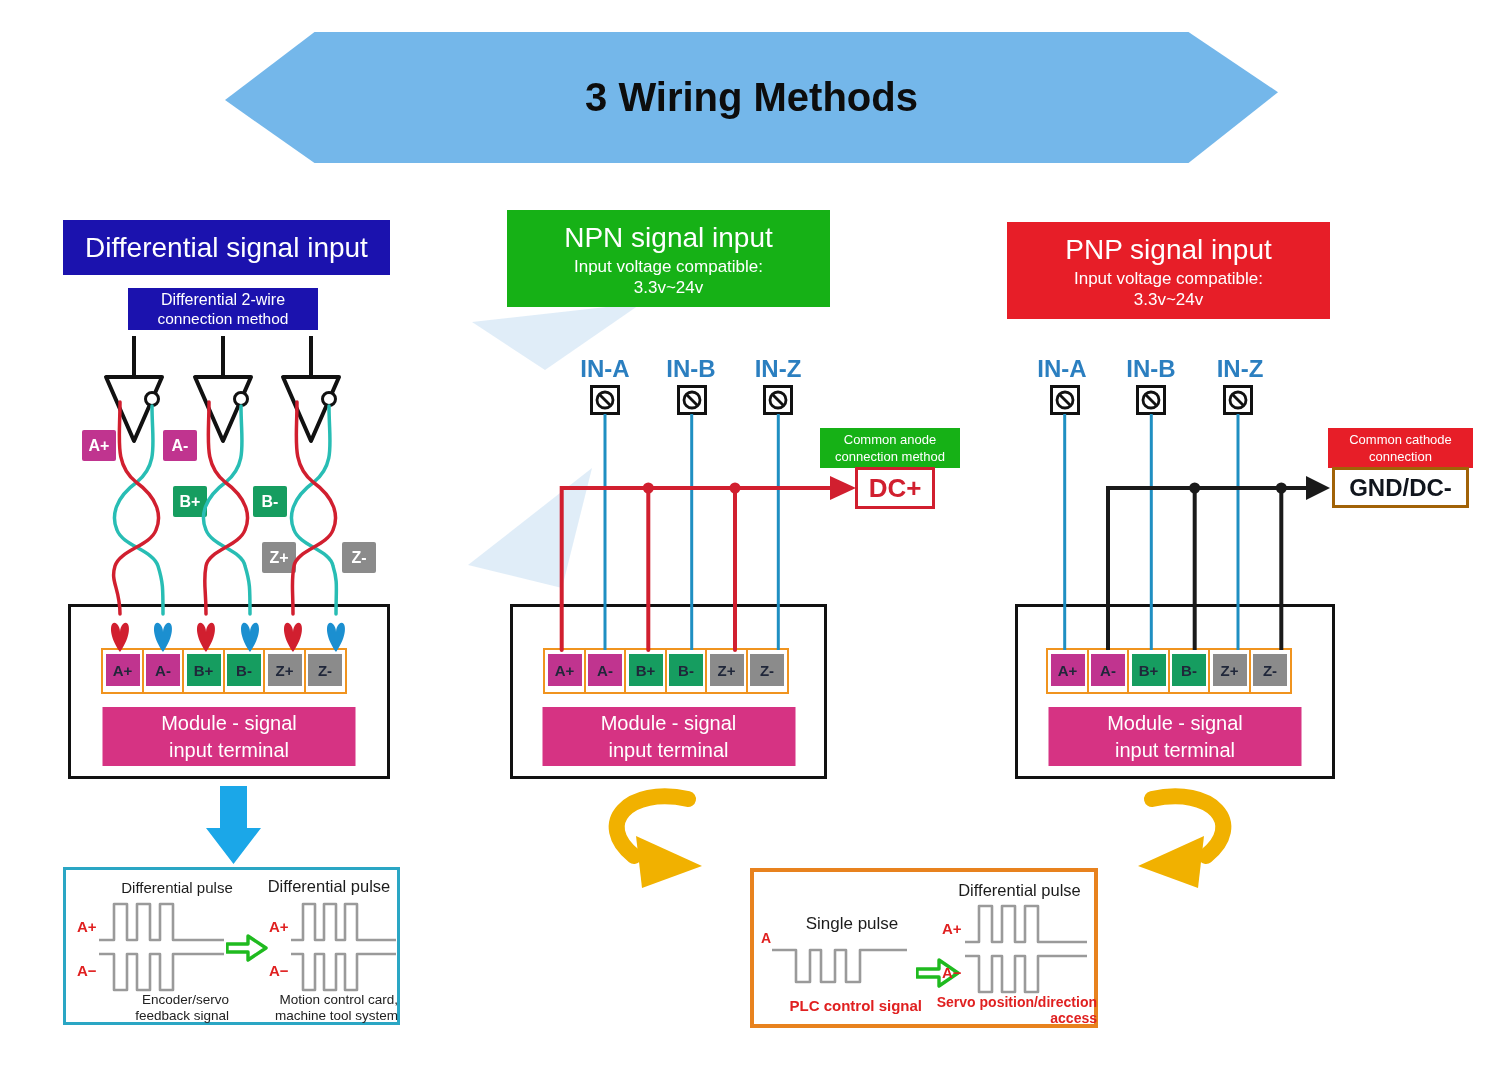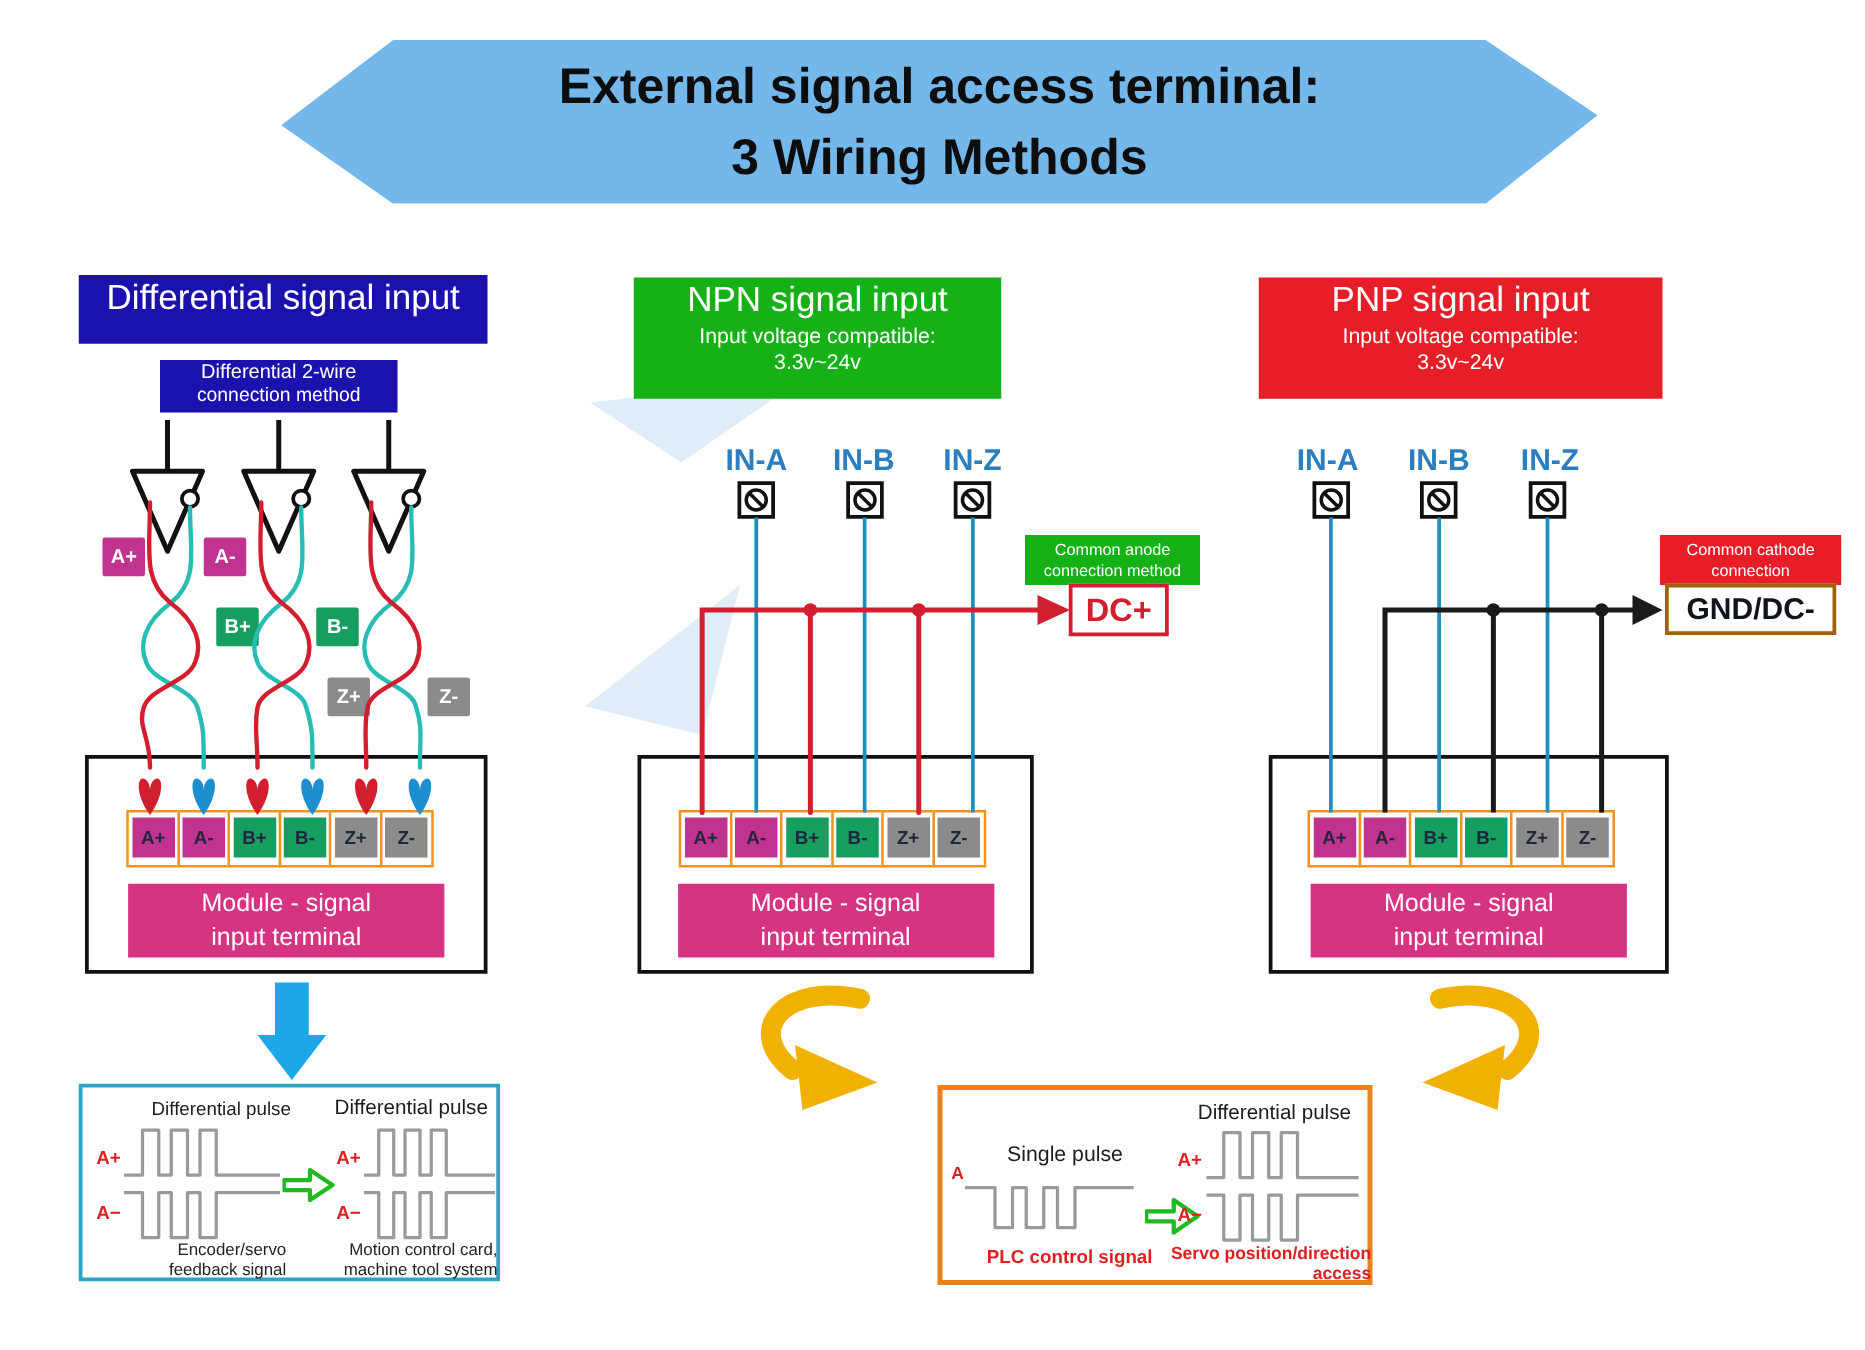--- a/index.html
+++ b/index.html
@@ -15,21 +15,21 @@
   .abs{position:absolute}
   svg{display:block}
 
   
   .banner{left:225px;top:32px;width:1053px;height:131px;background:var(--banner);
     clip-path:polygon(0 52%,8.5% 0,91.5% 0,100% 46%,91.5% 100%,8.5% 100%);
     display:flex;flex-direction:column;align-items:center;justify-content:center;
     color:#0d0d0d;font-size:40px;font-weight:600;line-height:57px;text-align:center}
 
   
-  .hdr{display:flex;flex-direction:column;align-items:center;justify-content:flex-start;color:#fff;text-align:center}
+  .hdr{display:flex;flex-direction:column;align-items:center;justify-content:center;color:#fff;text-align:center}
   .hdr .t{font-size:28px;font-weight:500;line-height:36px}
   .hdr .s{font-size:17px;line-height:21px}
   .hdr-navy{background:var(--navy)} .hdr-green{background:var(--green)} .hdr-red{background:var(--red)}
 
   
   .flabel{width:34px;height:31px;display:flex;align-items:center;justify-content:center;
     color:#fff;font-weight:700;font-size:16px;border-radius:2px}
   .bg-mag{background:var(--magenta)} .bg-grn{background:var(--cellgreen)} .bg-gry{background:var(--cellgray)}
 
   
@@ -78,40 +78,39 @@
 <body>
 
 <div class="stage">
 
   <svg class="abs overlay" style="left:0;top:0" width="1492" height="1080">
     <polygon points="472,322 642,303 545,370" fill="#d5e7f6" opacity="0.75"></polygon>
     <polygon points="468,565 592,468 562,588" fill="#d5e7f6" opacity="0.75"></polygon>
   </svg>
 
   <div class="abs banner">
-    <div>External signal access terminal:</div>
     <div>3 Wiring Methods</div>
   </div>
 
   <div class="abs hdr hdr-navy" style="left:63px;top:220px;width:327px;height:55px">
     <div class="t">Differential signal input</div>
   </div>
   <div class="abs hdr hdr-navy" style="left:128px;top:288px;width:190px;height:42px">
     <div style="font-size:16px;line-height:19px">Differential 2-wire</div>
     <div style="font-size:15.5px;line-height:19px">connection method</div>
   </div>
 
   <div class="abs flabel bg-mag" style="left:82px;top:430px">A+</div>
   <div class="abs flabel bg-mag" style="left:163px;top:430px">A-</div>
   <div class="abs flabel bg-grn" style="left:173px;top:486px">B+</div>
   <div class="abs flabel bg-grn" style="left:253px;top:486px">B-</div>
   <div class="abs flabel bg-gry" style="left:262px;top:542px">Z+</div>
   <div class="abs flabel bg-gry" style="left:342px;top:542px">Z-</div>
 
-  <div class="abs hdr hdr-green" style="left:507px;top:222px;width:294px;height:97px">
+  <div class="abs hdr hdr-green" style="left:507px;top:210px;width:323px;height:97px">
     <div class="t">NPN signal input</div>
     <div class="s">Input voltage compatible:</div>
     <div class="s">3.3v~24v</div>
   </div>
   <div class="abs inlabel" style="left:605px;top:355px">IN-A</div>
   <div class="abs inlabel" style="left:691px;top:355px">IN-B</div>
   <div class="abs inlabel" style="left:778px;top:355px">IN-Z</div>
   <div class="abs screw" style="left:605px;top:385px">
     <svg width="24" height="24">
         <circle cx="12" cy="12" r="8" stroke="#111" stroke-width="2.8" fill="none"></circle>

